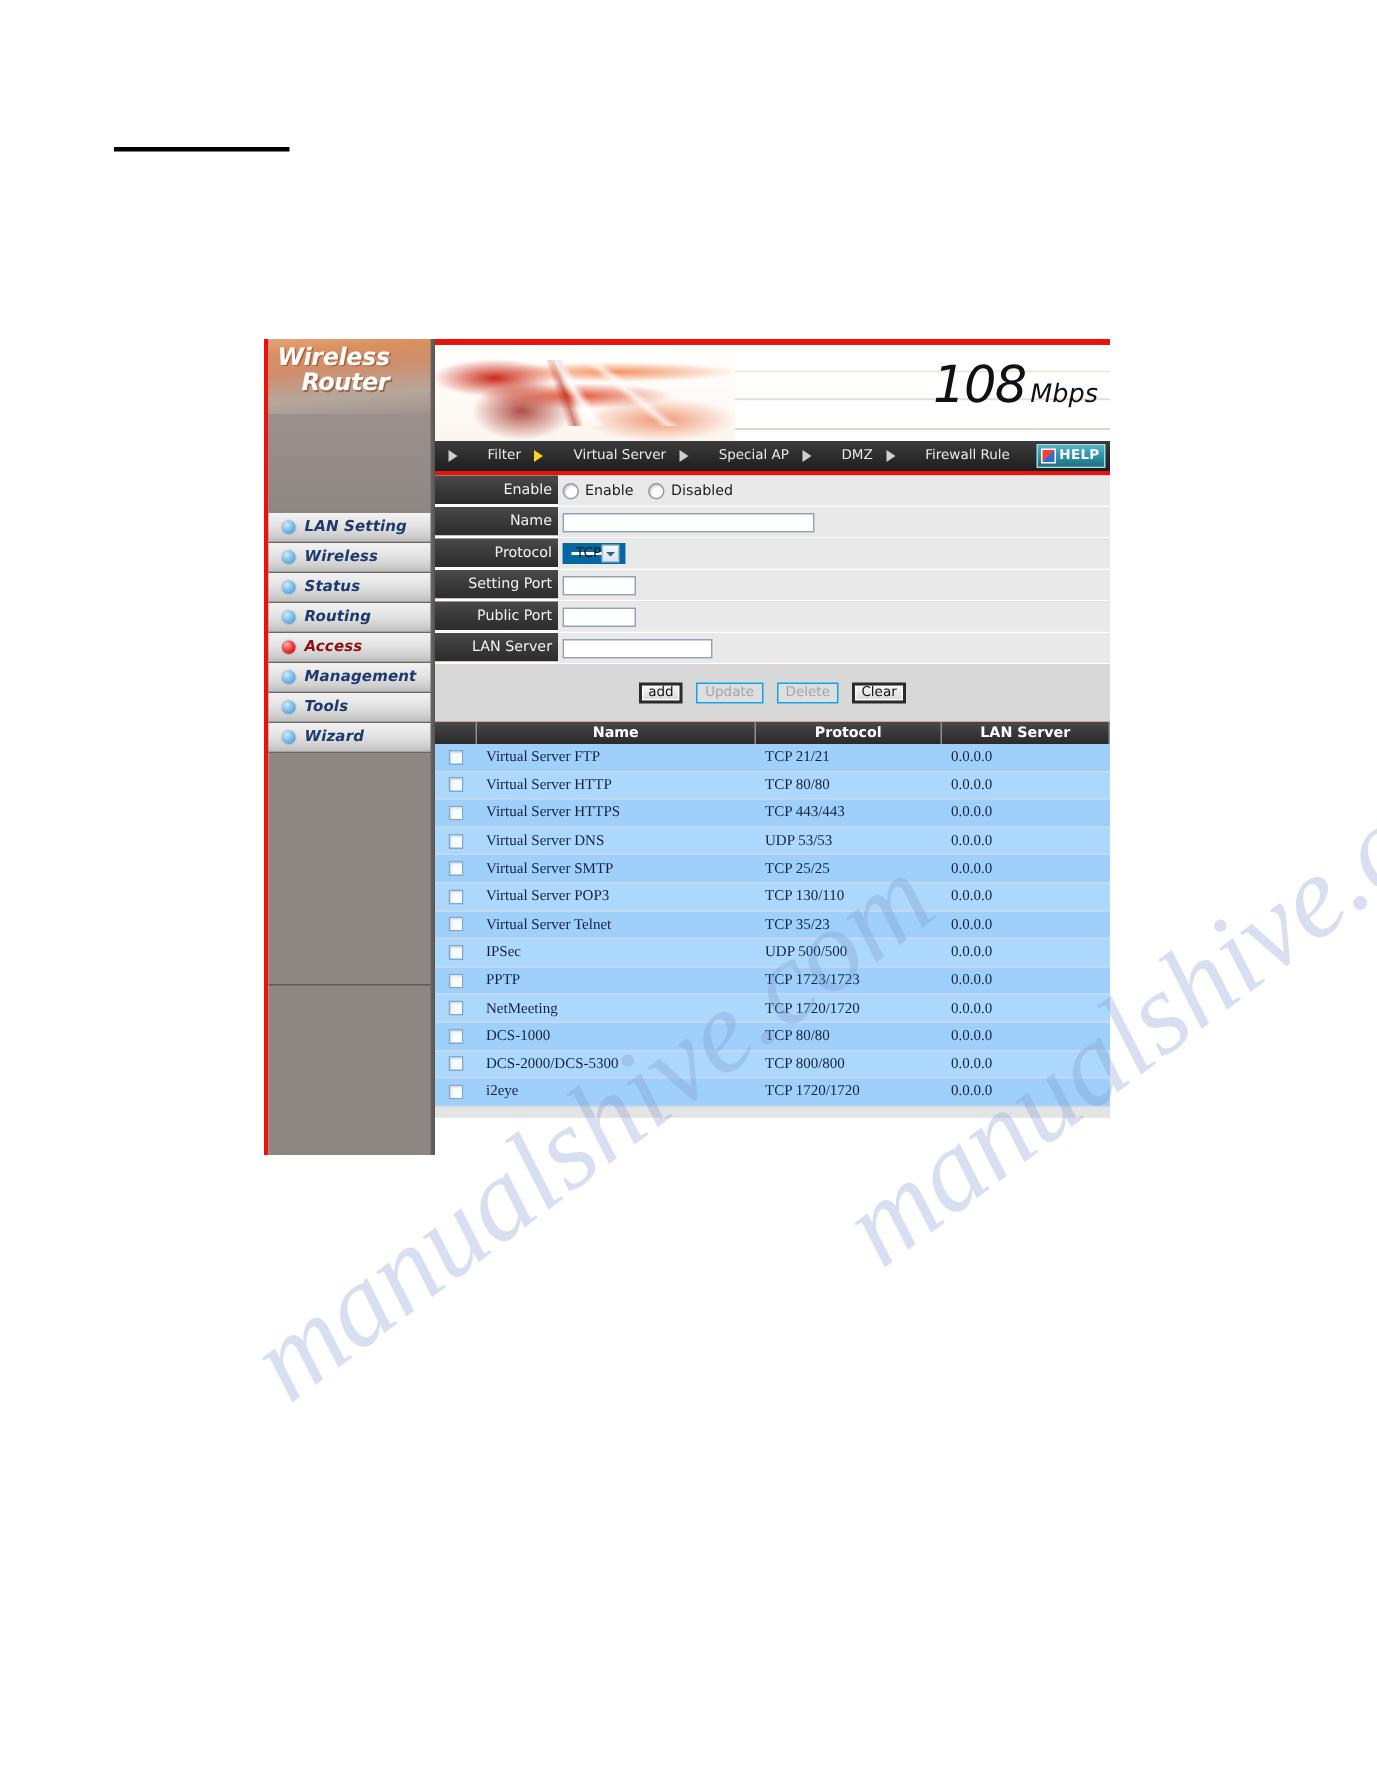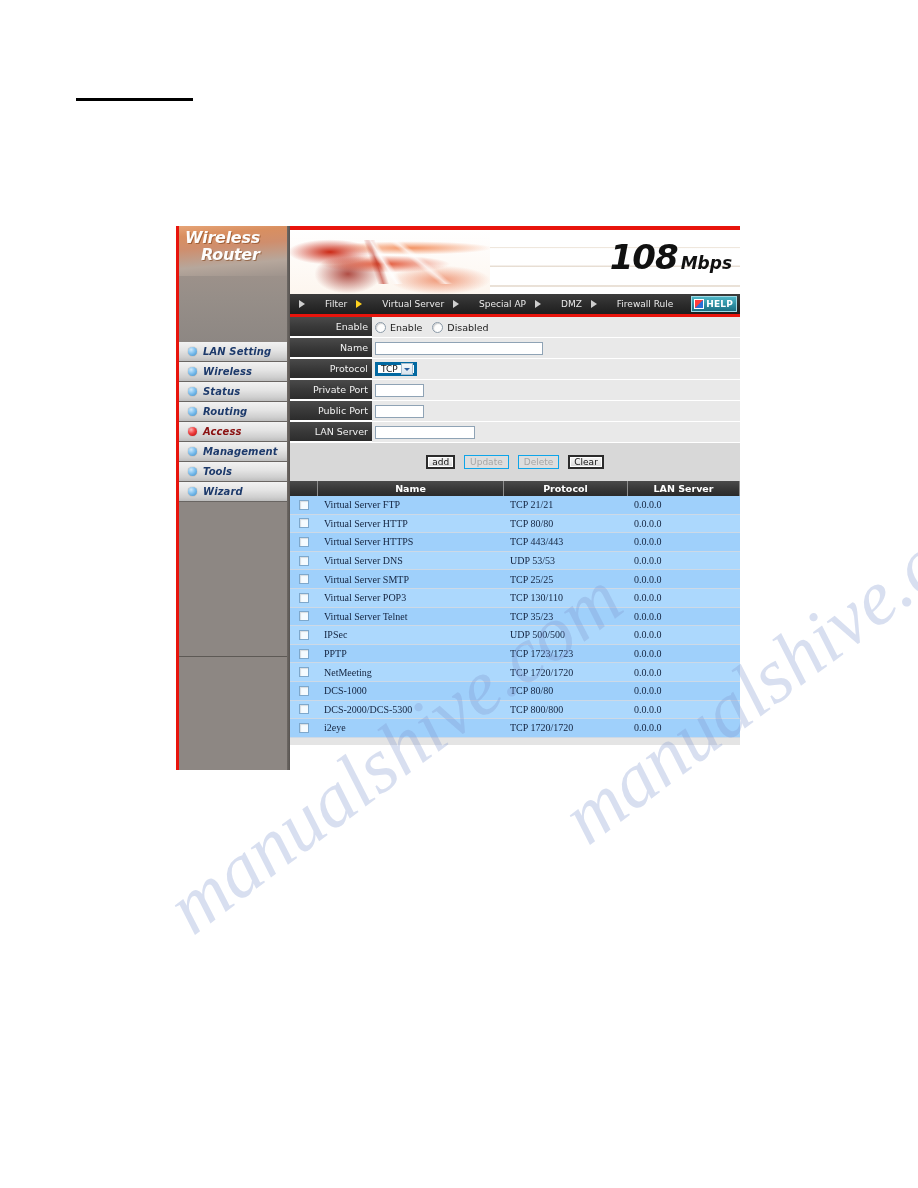--- a/index.html
+++ b/index.html
@@ -126,21 +126,21 @@
       #efe7dd 27%, #efe7dd 28%,
       #ffffff 29%, #ffffff 55%,
       #e7ddd2 56%, #e7ddd2 57%,
       #ffffff 58%, #ffffff 86%,
       #e2d6c8 87%, #e2d6c8 88%,
       #ffffff 89%, #ffffff 100%);
   }
   .banner .logo108{
     position:absolute;right:8px;top:14px;
     font-family:"DejaVu Sans", sans-serif;
-    font-weight:bold;font-style:italic;
+    font-weight:normal;font-style:italic;
     color:#111;
     letter-spacing:-1px;
     line-height:1;
   }
   .banner .logo108 .num{font-size:34px;}
   .banner .logo108 .mbps{font-size:17px;letter-spacing:0px;margin-left:3px;}
 
   .navbar{
     position:relative;width:450px;height:20px;
     background:linear-gradient(180deg,#3c3c3c 0%, #2b2b2b 55%, #1e1e1e 100%);
@@ -208,21 +208,21 @@
   }
   .tin{
     height:13px;background:#ffffff;
     border:1px solid #8fa3b5;
     box-sizing:border-box;
   }
   .tin.name{width:168px;}
   .tin.port{width:49px;}
   .tin.lan{width:100px;}
   .sel{
-    height:14px;width:42px;background:#ffffff;border:3px solid #0369a1;
+    height:14px;width:42px;background:#ffffff;border:6px solid #0369a1;
     display:flex;align-items:center;box-sizing:border-box;
   }
   .sel .stext{
     font-family:"DejaVu Sans", sans-serif;font-size:9px;color:#111;padding-left:3px;flex:1;
   }
   .sel .schev{
     width:12px;height:12px;flex:none;margin-right:1px;
     background:linear-gradient(180deg,#f4f8fb 0%, #d8e4ee 100%);
     border:1px solid #a8bccd;
     display:flex;align-items:center;justify-content:center;
@@ -408,21 +408,21 @@
         <div class="flabel">Protocol</div>
         <div class="fctl">
           <span class="sel">
             <span class="stext">TCP</span>
             <span class="schev"></span>
           </span>
         </div>
       </div>
 
       <div class="frow">
-        <div class="flabel">Private Port</div>
+        <div class="flabel">Setting Port</div>
         <div class="fctl">
           <input class="tin port" type="text" value="" style="">
         </div>
       </div>
 
       <div class="frow">
         <div class="flabel">Public Port</div>
         <div class="fctl">
           <input class="tin port" type="text" value="" style="">
         </div>

